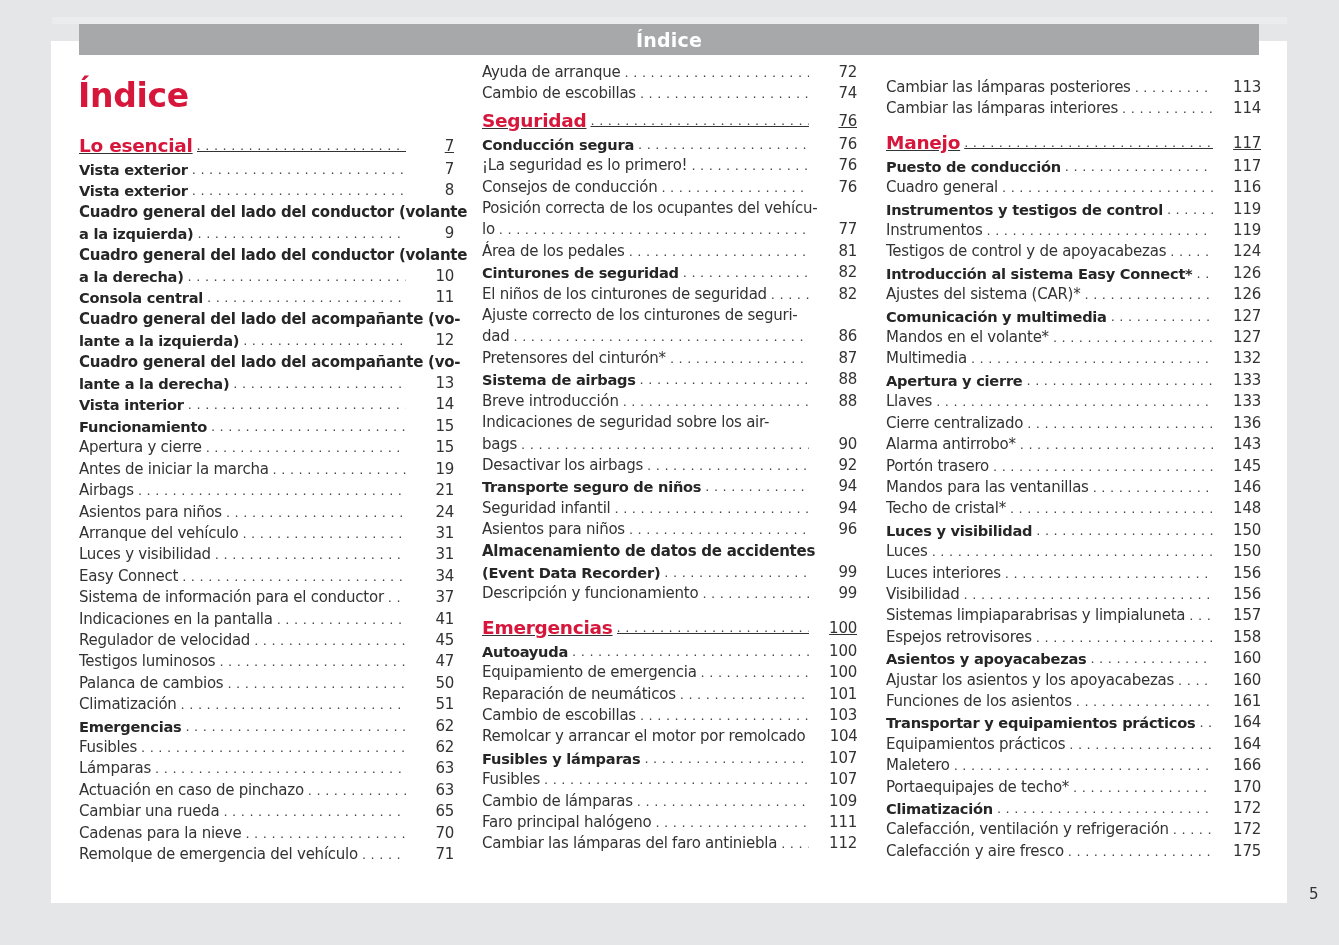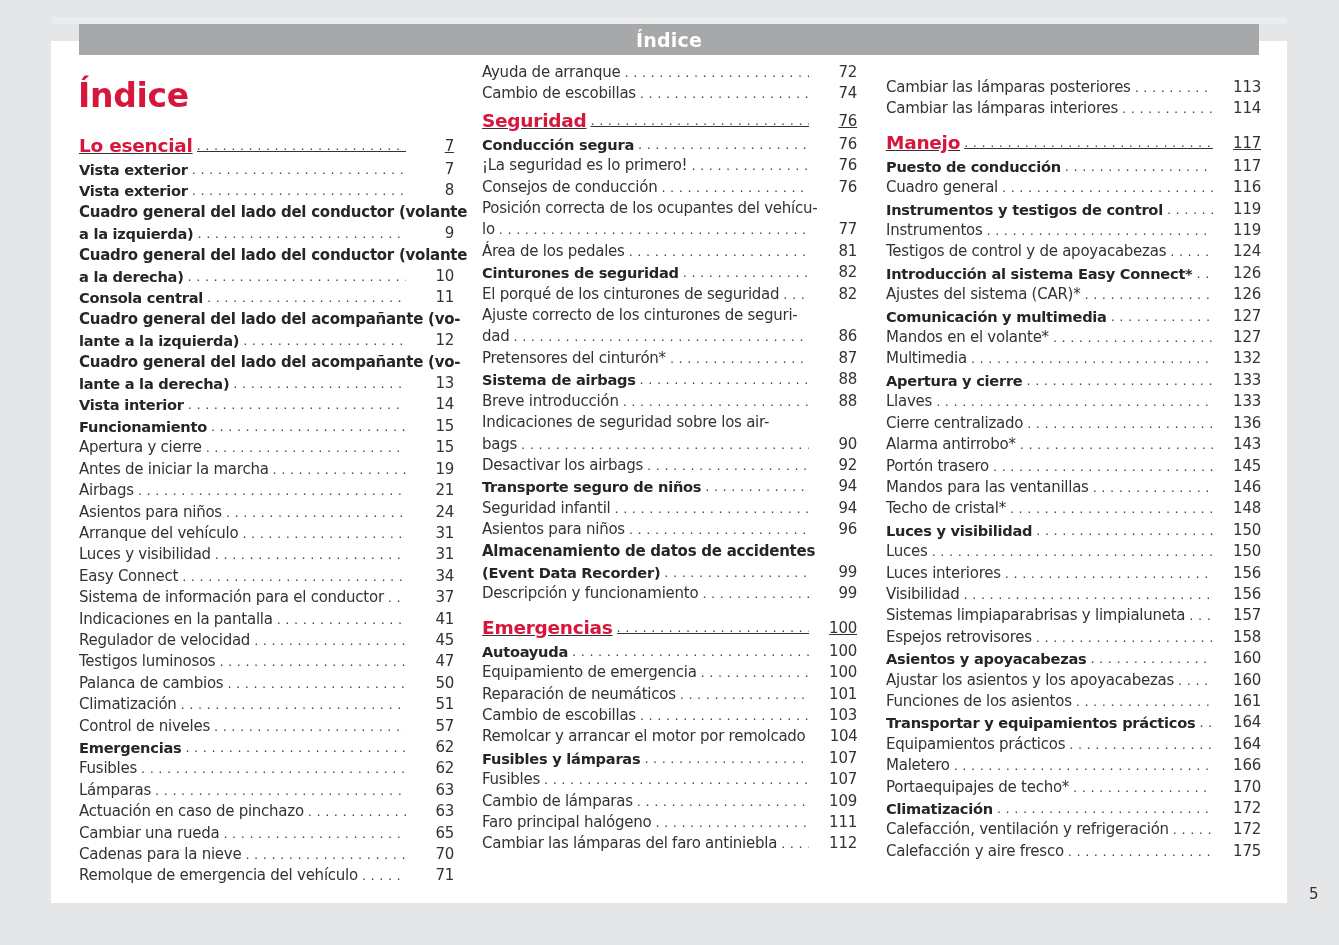--- a/index.html
+++ b/index.html
@@ -241,27 +241,20 @@
         </div>
       </div>
       <div>
         <div class="entry">
           <span class="t">Climatización</span>
           <span class="lead"></span>
           <span class="pg">51</span>
         </div>
       </div>
       <div>
-        <div class="entry">
-          <span class="t">Control de niveles</span>
-          <span class="lead"></span>
-          <span class="pg">57</span>
-        </div>
-      </div>
-      <div>
         <div class="entry bold">
           <span class="t">Emergencias</span>
           <span class="lead"></span>
           <span class="pg">62</span>
         </div>
       </div>
       <div>
         <div class="entry">
           <span class="t">Fusibles</span>
           <span class="lead"></span>
@@ -364,21 +357,21 @@
       </div>
       <div>
         <div class="entry bold">
           <span class="t">Cinturones de seguridad</span>
           <span class="lead"></span>
           <span class="pg">82</span>
         </div>
       </div>
       <div>
         <div class="entry">
-          <span class="t">El porqué de los cinturones de seguridad</span>
+          <span class="t">El niños de los cinturones de seguridad</span>
           <span class="lead"></span>
           <span class="pg">82</span>
         </div>
       </div>
       <div>
         <div class="wrap">Ajuste correcto de los cinturones de seguri-</div>
         <div class="entry">
           <span class="t">dad</span>
           <span class="lead"></span>
           <span class="pg">86</span>

